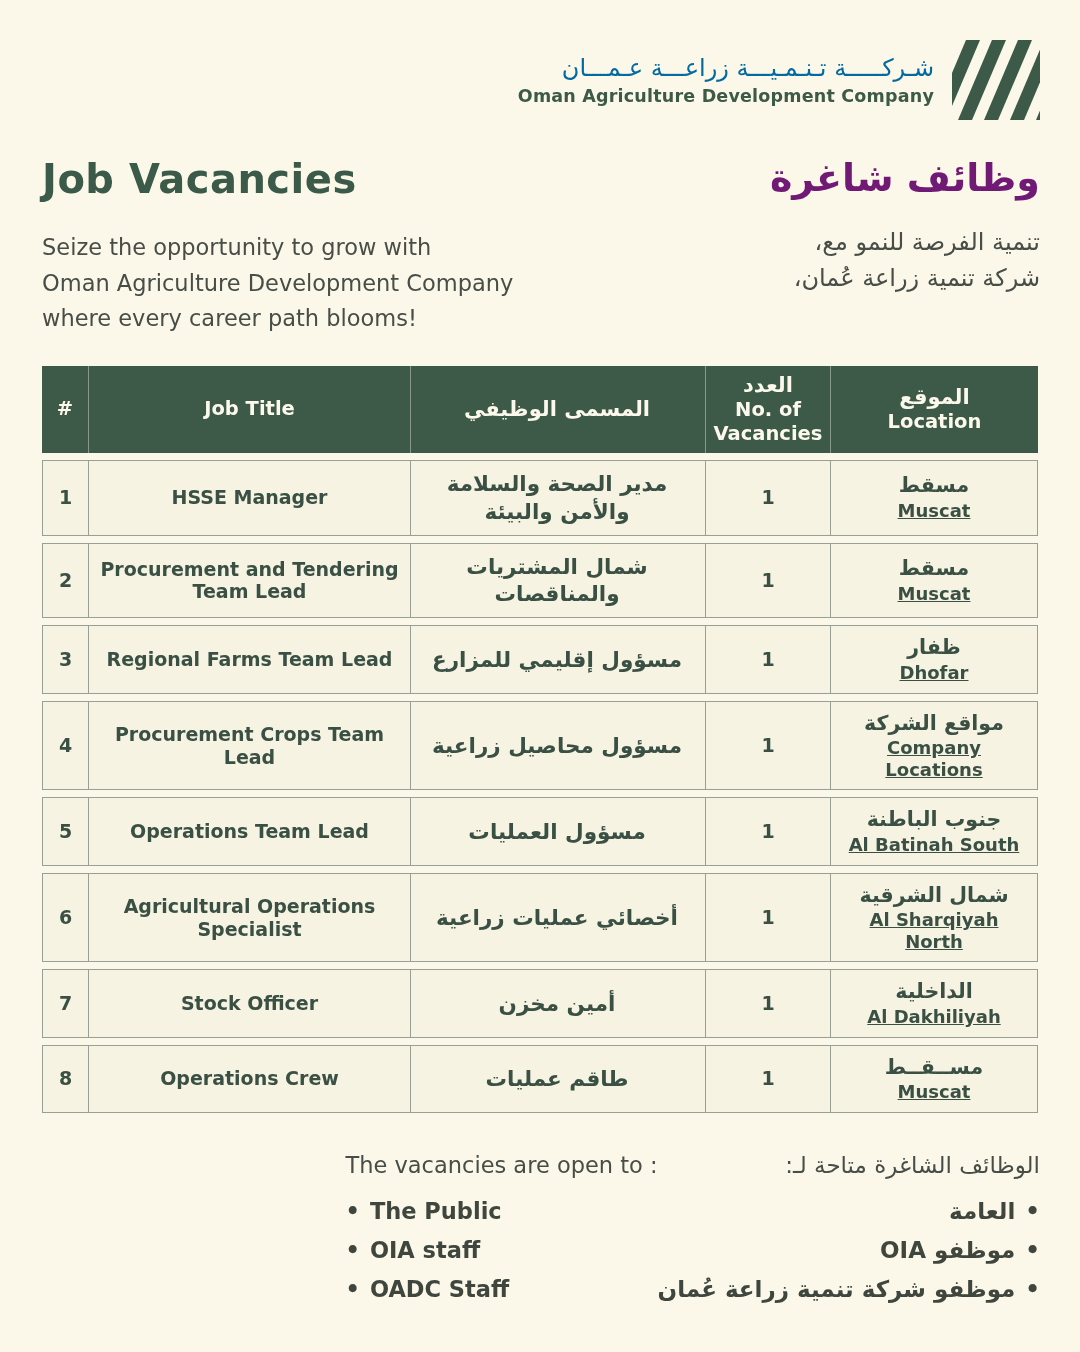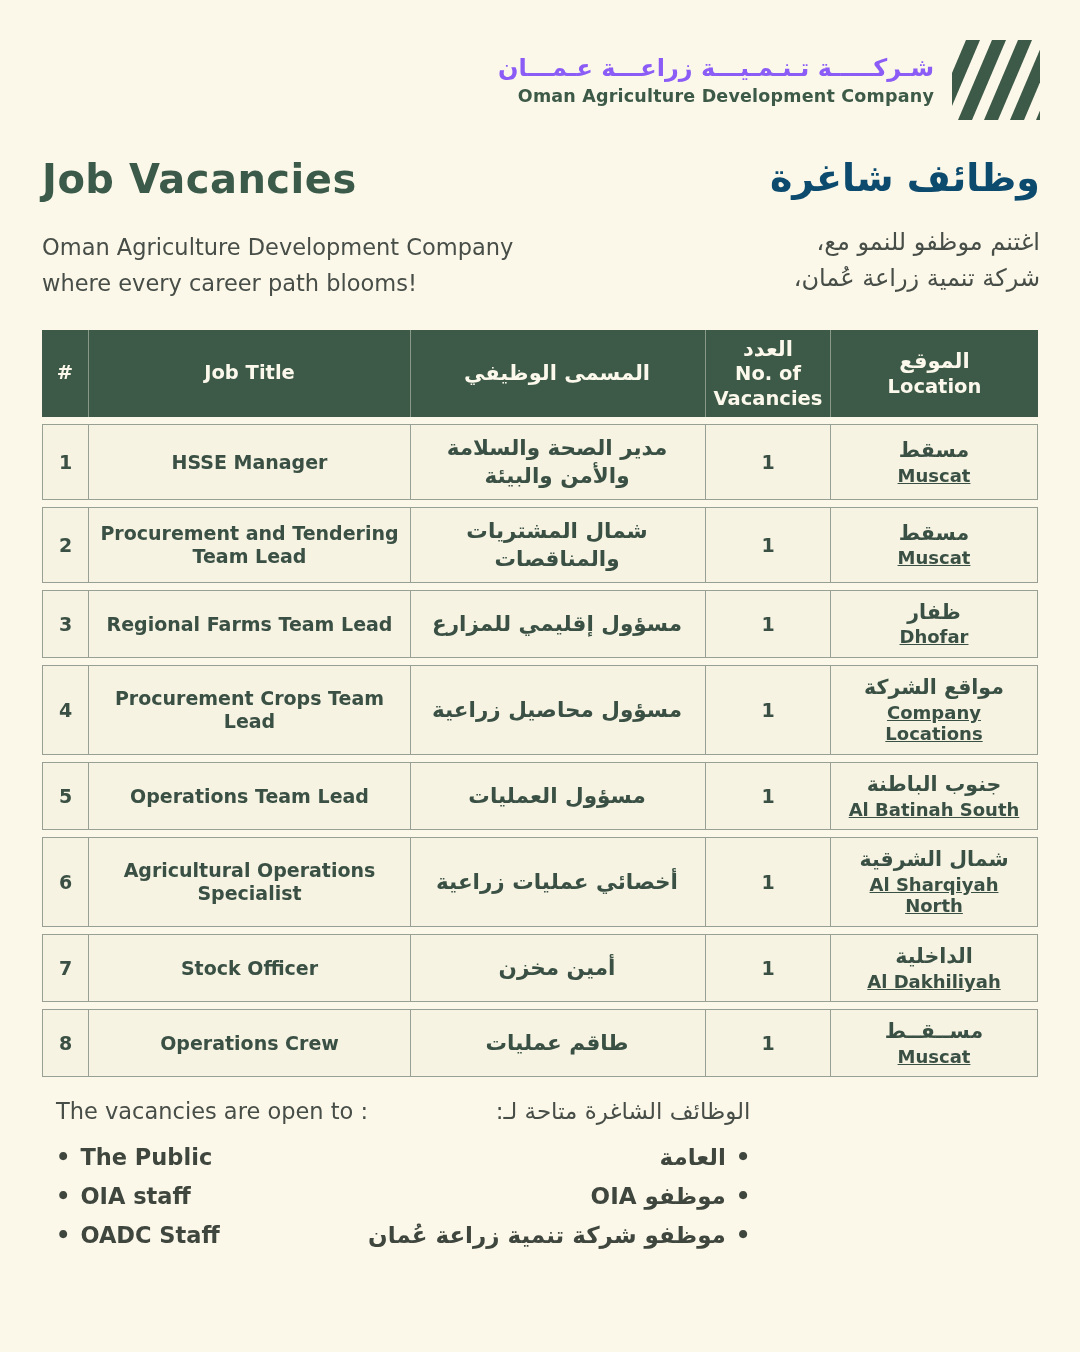--- a/index.html
+++ b/index.html
@@ -20,22 +20,22 @@
     display: flex;
     justify-content: flex-end;
     align-items: center;
     gap: 18px;
     padding: 40px 40px 0 40px;
   }
   .company-names { text-align: right; }
   .company-ar {
     direction: rtl;
     font-size: 24px;
-    font-weight: bold;
-    color: #8b5cf6;
+    font-weight: normal;
+    color: #0369a1;
     line-height: 1.2;
   }
   .company-en {
     font-size: 17.5px;
     font-weight: bold;
     color: #3D5947;
     margin-top: 3px;
     letter-spacing: .2px;
   }
   .logo { width: 88px; height: 80px; flex: 0 0 auto; }
@@ -58,21 +58,21 @@
   .intro-text {
     margin-top: 28px;
     font-size: 22.5px;
     line-height: 1.58;
     color: #474D47;
   }
   .intro-right { text-align: right; direction: rtl; }
   .title-ar {
     font-size: 38px;
     font-weight: bold;
-    color: #0c4a6e;
+    color: #701a75;
   }
   .intro-text-ar {
     margin-top: 24px;
     font-size: 24px;
     line-height: 1.5;
     color: #474D47;
   }
 
   
   .table-wrap { padding: 0 42px; margin-top: 22px; }
@@ -117,24 +117,24 @@
     line-height: 1.2;
   }
   tbody td:last-child { border-right: 1px solid #98A096; }
   td.td-title-ar { font-size: 21.5px; line-height: 1.3; }
   td.td-loc .loc-ar { font-size: 20.5px; line-height: 1.25; }
   td.td-loc .loc-en { font-size: 18px; line-height: 1.2; margin-top: 1px; text-decoration: underline; }
 
   
   .open-to {
     display: flex;
-    justify-content: flex-start;
+    justify-content: flex-end;
     align-items: flex-start;
     padding: 0 40px 0 56px;
-    margin-top: 14px;
+    margin-top: 32px;
   }
   .open-heading { font-size: 22.5px; color: #474D47; }
   ul.open-list { list-style: none; margin-top: 20px; }
   ul.open-list li {
     font-size: 22.5px;
     font-weight: bold;
     color: #3F463E;
     margin-top: 13px;
     display: flex;
     align-items: baseline;
@@ -164,28 +164,29 @@
           <path d="M118,0 L132,0 L98,80 L84,80 Z"></path>
         </g>
       </svg>
     </div>
   </div>
 
   <div class="intro">
     <div class="intro-left">
       <div class="title-en">Job Vacancies</div>
       <div class="intro-text">
+        <div>Seize the opportunity to grow with</div>
         <div>Oman Agriculture Development Company</div>
         <div>where every career path blooms!</div>
       </div>
     </div>
     <div class="intro-right">
       <div class="title-ar">وظائف شاغرة</div>
       <div class="intro-text-ar">
-        <div>اغتنم موظفو للنمو مع،</div>
+        <div>تنمية الفرصة للنمو مع،</div>
         <div>شركة تنمية زراعة عُمان،</div>
       </div>
     </div>
   </div>
 
   <div class="table-wrap">
     <table class="vacancies">
       <colgroup>
         <col class="c-num">
           <col class="c-ten">

